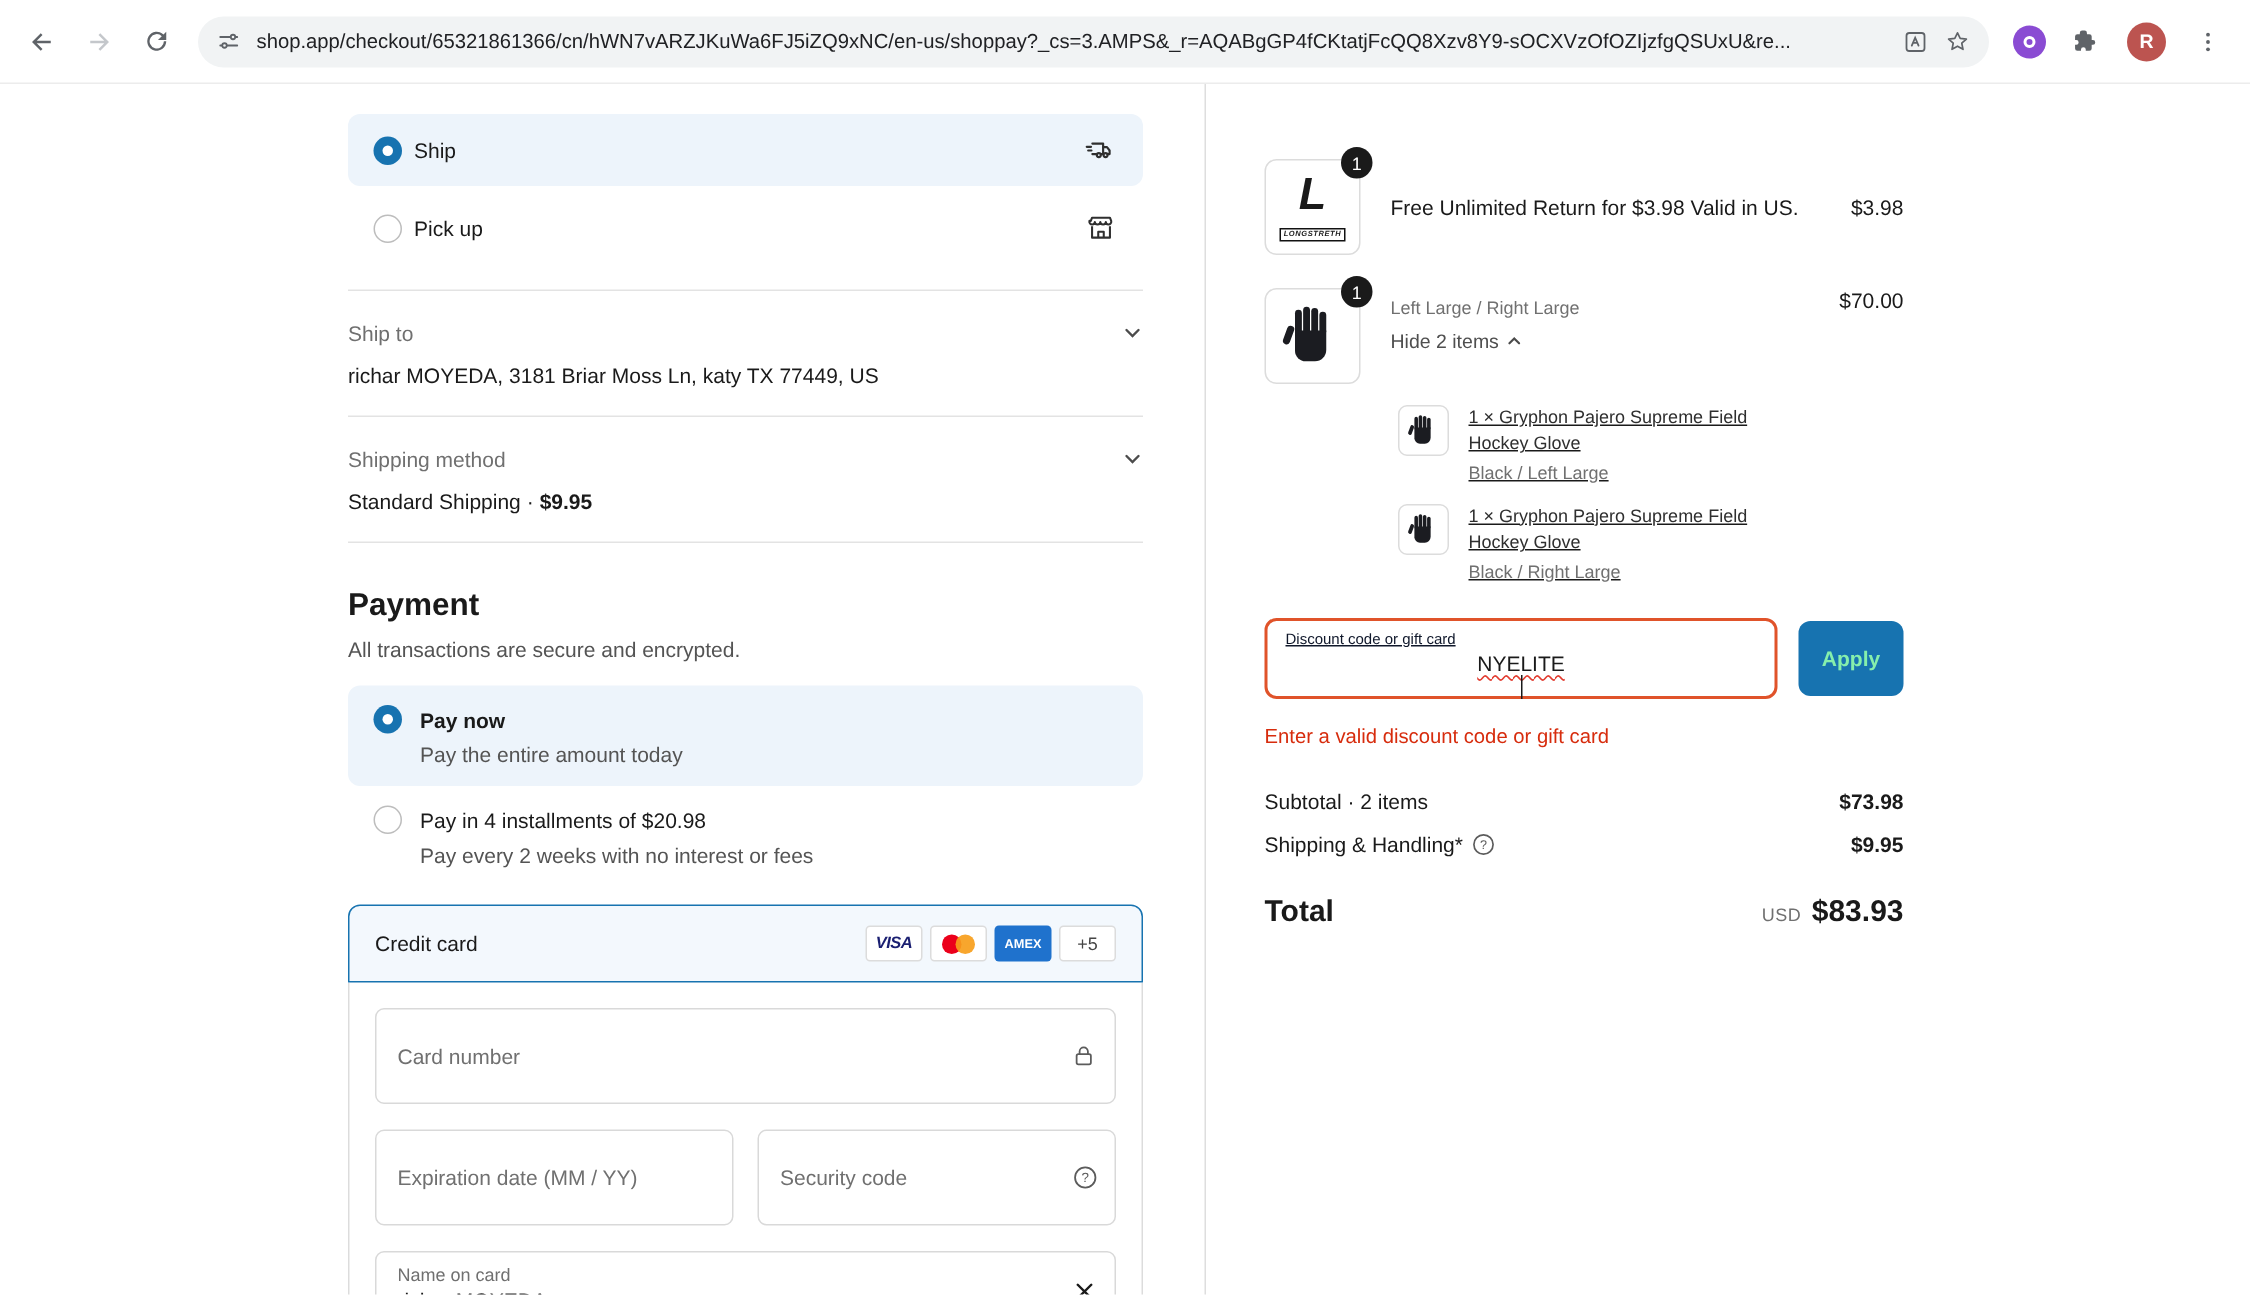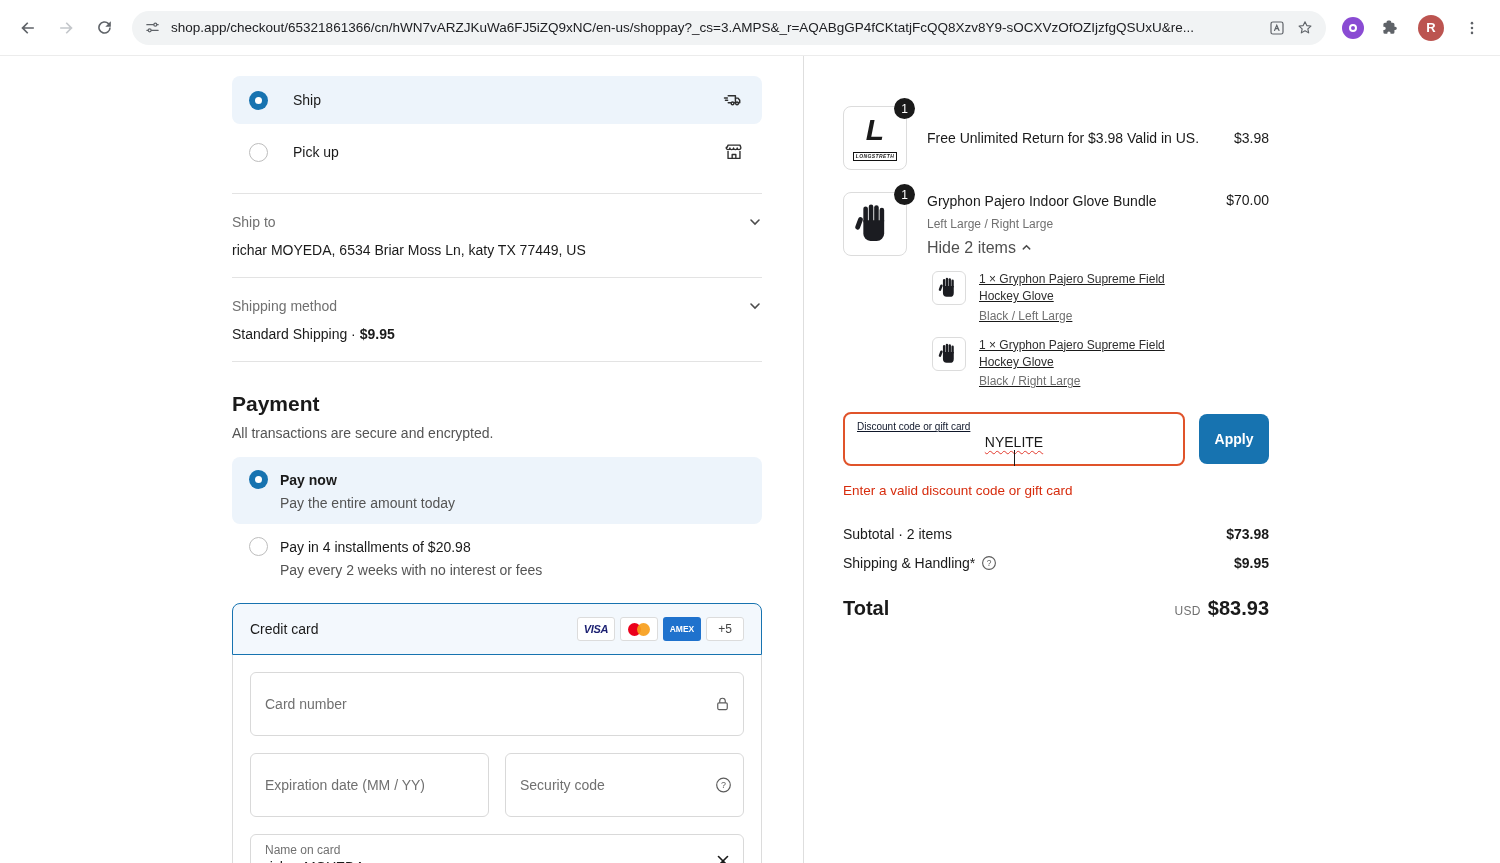--- a/index.html
+++ b/index.html
@@ -24,21 +24,21 @@
     flex:none; margin:0 8px; }
 
   
   .main { display:flex; height:813px; }
   .left { width:803px; flex:none; }
   .left-inner { width:530px; margin:20px 0 0 232px; }
   .right { flex:1; border-left:1px solid #dedede; padding:50px 0 0 39px; }
   .right-inner { width:426px; }
 
   
-  .option-row { height:48px; display:flex; align-items:center; gap:25px; padding:1px 17px;
+  .option-row { height:48px; display:flex; align-items:center; gap:8px; padding:1px 17px;
     border-radius:8px; cursor:pointer; }
   .option-row.selected { background:#edf4fb; }
   .option-row.pickup { margin-top:6px; height:44px; }
   .radio { width:19px; height:19px; border-radius:50%; position:relative; flex:none; }
   .radio.on { background:#1773b0; }
   .radio.on::after { content:""; position:absolute; inset:6px; background:#fff; border-radius:50%; }
   .radio.off { border:1.5px solid #bdbdbd; background:#fff; }
   .opt-label { font-size:14px; }
   .opt-icon { margin-left:auto; display:flex; }
   .divider { height:1px; background:#e3e3e3; margin-top:19px; }
@@ -97,37 +97,37 @@
     background:#1a1a1a; color:#fff; font-size:12px; display:flex; align-items:center;
     justify-content:center; }
   .ls-logo { text-align:center; line-height:1; }
   .ls-L { font-weight:800; font-style:italic; font-size:30px; }
   .ls-text { font-size:5px; font-weight:700; font-style:italic; border:1px solid #111;
     padding:1px 2px; margin-top:2px; letter-spacing:.4px; }
   .item-title { font-size:14px; line-height:1.35; flex:1; }
   .item-mid { flex:1; }
   .item-price { font-size:14px; white-space:nowrap; }
   .variant { font-size:12px; color:#707070; margin-top:6px; }
-  .toggle { font-size:16px; color:#4f4f4f; margin-top:8px; display:inline-flex;
+  .toggle { font-size:13px; color:#4f4f4f; margin-top:8px; display:inline-flex;
     align-items:center; gap:5px; cursor:pointer; }
   .sub-item { display:flex; gap:13px; margin:14px 0 0 89px;text-decoration:underline; }
   .sub-thumb { width:34px; height:34px; border:1px solid #dcdcdc; border-radius:6px; flex:none;
     display:flex; align-items:center; justify-content:center; background:#fff; }
   .sub-text { font-size:12px; color:#2f2f2f; line-height:1.45; width:205px; }
   .sub-variant { font-size:12px; color:#707070; margin-top:3px; }
 
   .discount-row { display:flex; gap:14px; margin-top:24px; align-items:center; }
   .discount-box { flex:1; height:54px; border:2px solid #e0532a; border-radius:8px;
     padding:7px 12px 0; background:#fff; cursor:text; }
   .discount-label { font-size:10px; color:#0f172a;text-decoration:underline; }
   .discount-value { font-size:14px; margin-top:2px; display:flex; align-items:center;flex-direction:column; }
   .wavy { text-decoration:underline; text-decoration-style:wavy; text-decoration-color:#e23a2e;
     text-decoration-thickness:1px; text-underline-offset:3px; }
   .caret { width:1.5px; height:16px; background:#1a1a1a; margin-left:1px; }
-  .apply-btn { width:70px; height:50px; border-radius:8px; background:#1773b0; color:#ffffff;
+  .apply-btn { width:70px; height:50px; border-radius:8px; background:#1773b0; color:#86efac;
     font-size:14px; font-weight:700; flex:none; }
   .error { margin-top:17px; font-size:13.5px; color:#d72c0d; }
 
   .totals { margin-top:28px; }
   .t-row { display:flex; justify-content:space-between; align-items:center; font-size:14px; }
   .t-row + .t-row { margin-top:13px; }
   .t-value { font-weight:600; }
   .ship-label { display:flex; align-items:center; gap:6px; }
   .total-row { margin-top:26px; display:flex; justify-content:space-between; align-items:baseline; }
   .total-label { font-size:20px; font-weight:700; }
@@ -227,21 +227,21 @@
       <div class="divider"></div>
 
       <div class="meta-row">
         <span class="meta-label">Ship to</span>
         <span style="display:flex;">
           <svg width="14" height="14" viewBox="0 0 14 14" fill="none" stroke="#4c4c4c" stroke-width="1.6" stroke-linecap="round">
               <path d="M3 5l4 4 4-4"></path>
             </svg>
         </span>
       </div>
-      <div class="meta-value">richar MOYEDA, 6534 Briar Moss Ln, katy TX 77449, US</div>
+      <div class="meta-value">richar MOYEDA, 3181 Briar Moss Ln, katy TX 77449, US</div>
 
       <div class="divider"></div>
 
       <div class="meta-row">
         <span class="meta-label">Shipping method</span>
         <span style="display:flex;">
           <svg width="14" height="14" viewBox="0 0 14 14" fill="none" stroke="#4c4c4c" stroke-width="1.6" stroke-linecap="round">
               <path d="M3 5l4 4 4-4"></path>
             </svg>
         </span>
@@ -343,21 +343,20 @@
             <rect x="6.4" y="3.6" width="2.2" height="8" rx="1.1"></rect>
               <rect x="9" y="2.6" width="2.2" height="9" rx="1.1"></rect>
             <rect x="11.6" y="3" width="2.2" height="8.6" rx="1.1"></rect>
               <rect x="14.2" y="4.2" width="2.2" height="7.4" rx="1.1"></rect>
             <path d="M6.4 10.2h10v6.3a3.6 3.6 0 0 1-3.6 3.6h-3a3.4 3.4 0 0 1-3.4-3.4z"></path>
             <rect x="3.2" y="8.6" width="2.3" height="6.2" rx="1.15" transform="rotate(20 4.35 11.7)"></rect>
           </svg>
           <span class="qty-badge">1</span>
         </div>
         <div class="item-mid">
-          <div class="item-title">Gryphon Pajero Indoor Glove Bundle</div>
           <div class="variant">Left Large / Right Large</div>
           <span class="toggle">
             <span>Hide 2 items</span>
             <svg width="11" height="11" viewBox="0 0 12 12" fill="none" stroke="#4c4c4c" stroke-width="1.6" stroke-linecap="round">
                 <path d="M2.5 7.5L6 4l3.5 3.5"></path>
               </svg>
           </span>
         </div>
         <div class="item-price">$70.00</div>
       </div>

